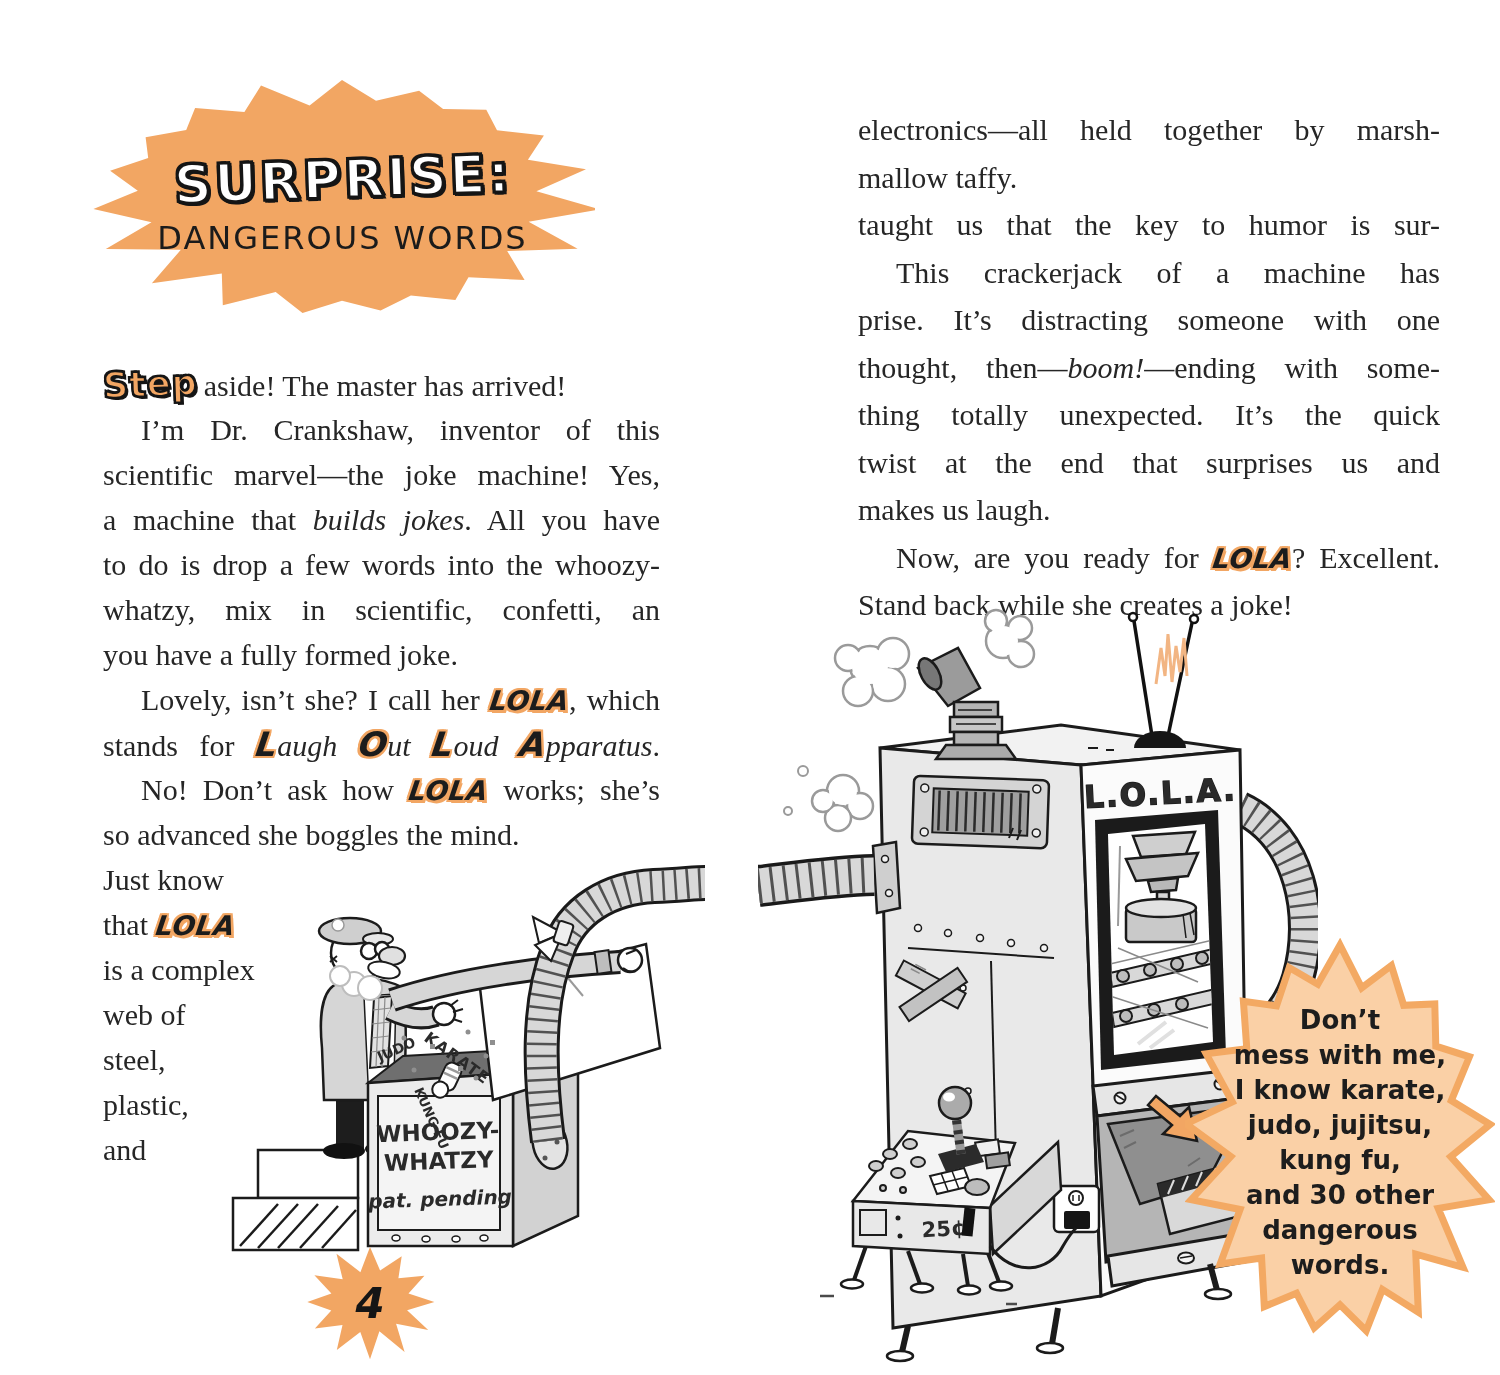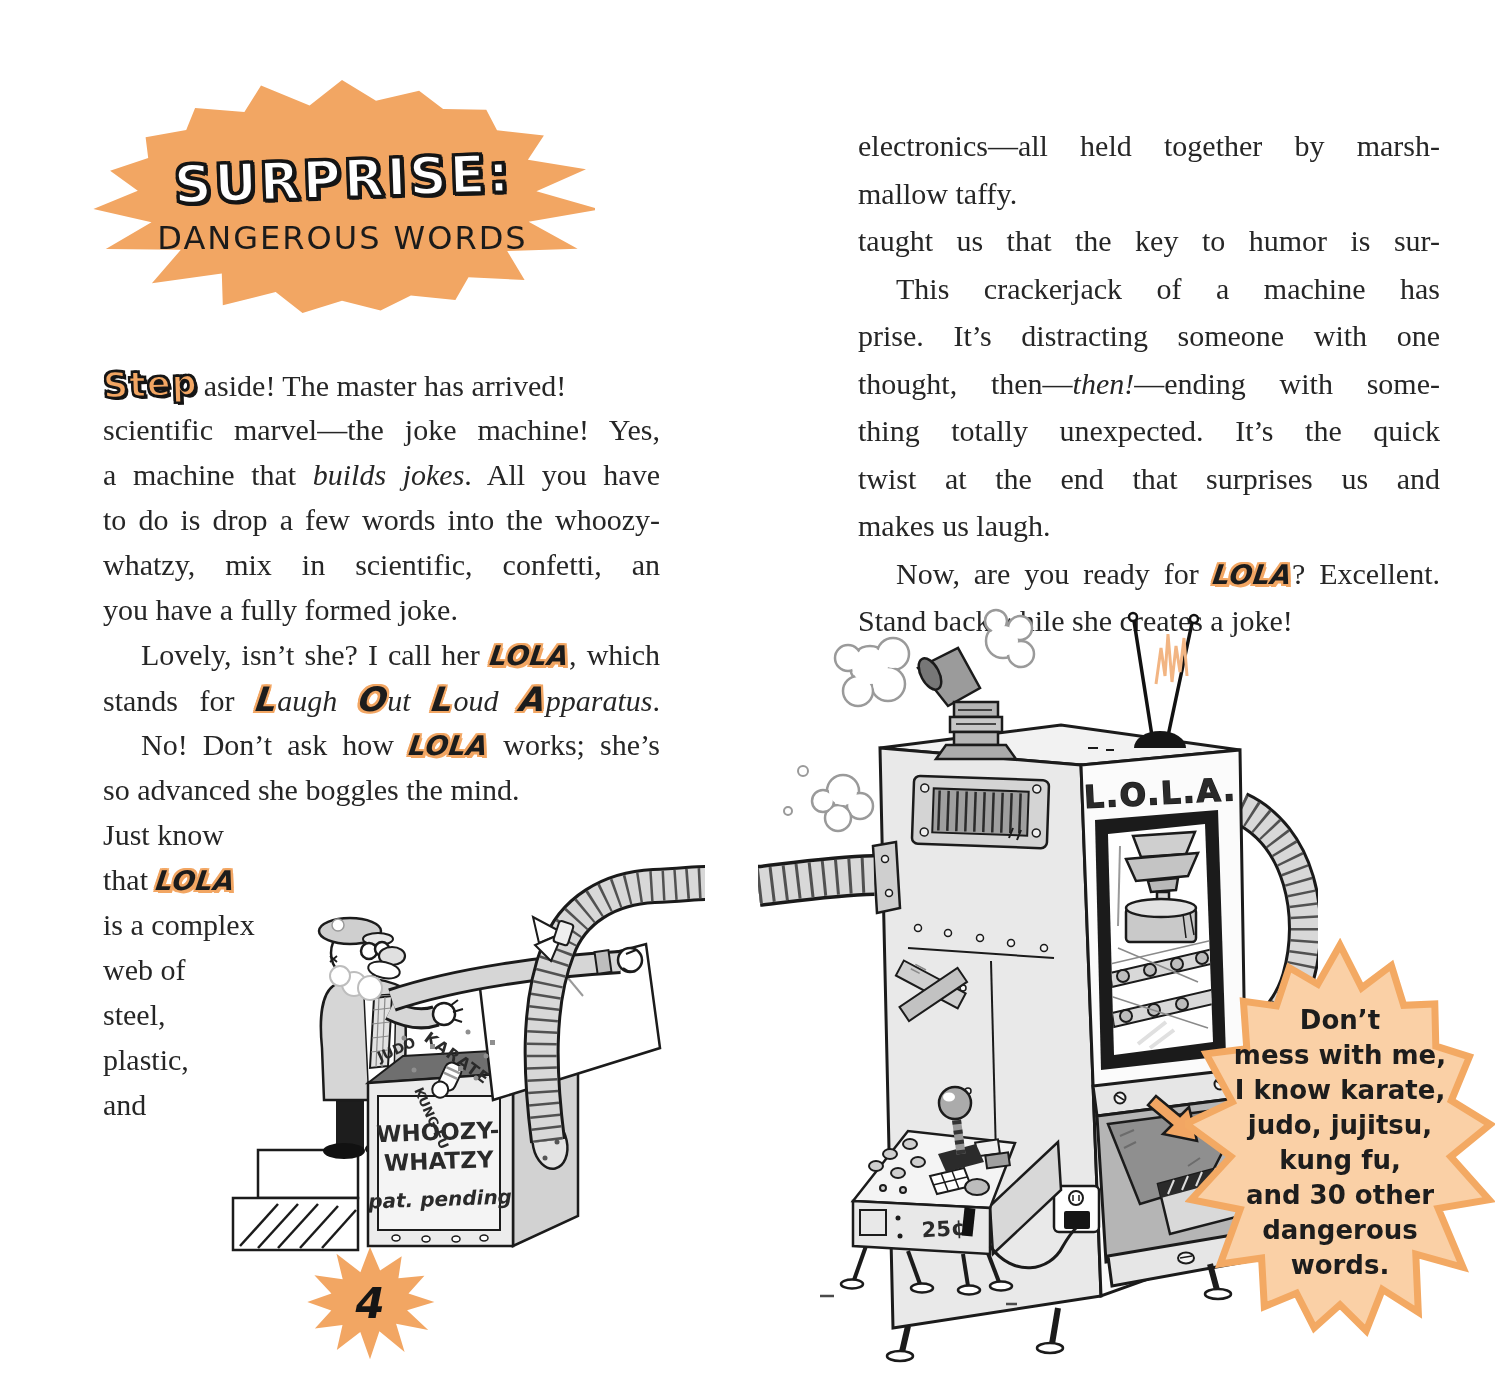--- a/index.html
+++ b/index.html
@@ -2,21 +2,21 @@
 <html><head>
 <meta charset="utf-8">
 <style>
   html,body{margin:0;padding:0;background:#ffffff;}
   .page{position:relative;width:1500px;height:1375px;background:#fff;overflow:hidden;
         font-family:"Liberation Serif",serif;color:#262626;}
   .serif{font-family:"Liberation Serif",serif;font-size:30px;color:#262626;}
   .col{position:absolute;}
   .col-left{left:103px;top:362px;width:557px;}
   .col-left .ln{height:45px;line-height:45px;white-space:nowrap;}
-  .col-right{left:858px;top:122px;width:582px;}
+  .col-right{left:858px;top:106px;width:582px;}
   .col-right .ln{height:47.5px;line-height:47.5px;white-space:nowrap;}
   .j{text-align:justify;text-align-last:justify;}
   .ind{padding-left:38px;}
   .it{font-style:italic;}
   .b{font-weight:normal;}
   .lola{font-family:"DejaVu Sans",sans-serif;font-weight:800;font-style:italic;color:#1c1c1c;
         font-size:0.9em;letter-spacing:0.5px;display:inline-block;transform:skewX(-8deg);
         text-shadow:2px 0 0 #F2A663,-2px 0 0 #F2A663,0 2px 0 #F2A663,0 -2px 0 #F2A663,
         2px 2px 0 #F2A663,-2px -2px 0 #F2A663,2px -2px 0 #F2A663,-2px 2px 0 #F2A663,3px 3px 0 #F2A663;}
   .ini{font-family:"DejaVu Sans",sans-serif;font-weight:800;font-style:italic;color:#1c1c1c;
@@ -59,20 +59,21 @@
       <polygon fill="#F2A663" points="252.0,8.0 286.0,28.7 329.1,18.8 353.1,37.0 396.3,37.7 407.0,58.3 453.9,63.5 437.9,87.7 496.0,97.2 446.4,119.2 509.9,137.3 438.6,149.8 487.6,176.8 417.2,179.0 434.6,208.0 378.5,205.3 365.4,228.0 320.9,223.6 290.6,238.5 252.0,228.8 212.5,241.1 185.7,220.0 132.8,233.2 131.8,201.4 61.9,211.3 90.9,177.7 15.8,176.9 61.5,150.2 3.4,136.9 47.8,118.8 20.1,98.7 58.2,86.0 55.6,65.2 96.2,57.9 105.1,36.1 154.4,40.1 171.0,13.4 219.6,33.6"></polygon>
     </svg>
     <div class="title-text">
       <div class="title-line1">SURPRISE:</div>
       <div class="title-line2">DANGEROUS WORDS</div>
     </div>
   </div>
 
   <div class="col serif col-left">
     <div class="ln"><span class="step-word">Step</span><span>aside! The master has arrived!</span></div>
+    <div class="ln j ind">I’m Dr. Crankshaw, inventor of this</div>
     <div class="ln j">scientific marvel—the joke machine! Yes,</div>
     <div class="ln j"><span>a machine that </span><span class="it">builds jokes</span><span>. All you have</span></div>
     <div class="ln j">to do is drop a few words into the whoozy-</div>
     <div class="ln j">whatzy, mix in scientific, confetti, an</div>
     <div class="ln">you have a fully formed joke.</div>
     <div class="ln j ind"><span>Lovely, isn’t she? I call her </span><span class="lola">LOLA</span><span>, which</span></div>
     <div class="ln j"><span>stands for </span><span class="ini">L</span><span class="it b">augh </span><span class="ini">O</span><span class="it b">ut </span><span class="ini">L</span><span class="it b">oud </span><span class="ini">A</span><span class="it b">pparatus</span><span>.</span></div>
     <div class="ln j ind"><span class="b">No!</span><span> Don’t ask how </span><span class="lola">LOLA</span><span> works; she’s</span></div>
     <div class="ln">so advanced she boggles the mind.</div>
     <div class="ln">Just know</div>
@@ -205,21 +206,21 @@
     </svg>
     <div class="pageno">4</div>
   </div>
 
   <div class="col serif col-right">
     <div class="ln j">electronics—all held together by marsh-</div>
     <div class="ln">mallow taffy.</div>
     <div class="ln j">taught us that the key to humor is sur-</div>
     <div class="ln j ind">This crackerjack of a machine has</div>
     <div class="ln j">prise. It’s distracting someone with one</div>
-    <div class="ln j"><span>thought, then—</span><span class="it">then!</span><span>—ending with some-</span></div>
+    <div class="ln j"><span>thought, then—</span><span class="it">boom!</span><span>—ending with some-</span></div>
     <div class="ln j">thing totally unexpected. It’s the quick</div>
     <div class="ln j">twist at the end that surprises us and</div>
     <div class="ln">makes us laugh.</div>
     <div class="ln j ind"><span>Now, are you ready for </span><span class="lola">LOLA</span><span>? Excellent.</span></div>
     <div class="ln">Stand back while she creates a joke!</div>
   </div>
 
   <svg class="ill" style="left:758px;top:596px" width="560" height="779" viewBox="0 0 560 779">
     <defs>
       <clipPath id="winclip">

